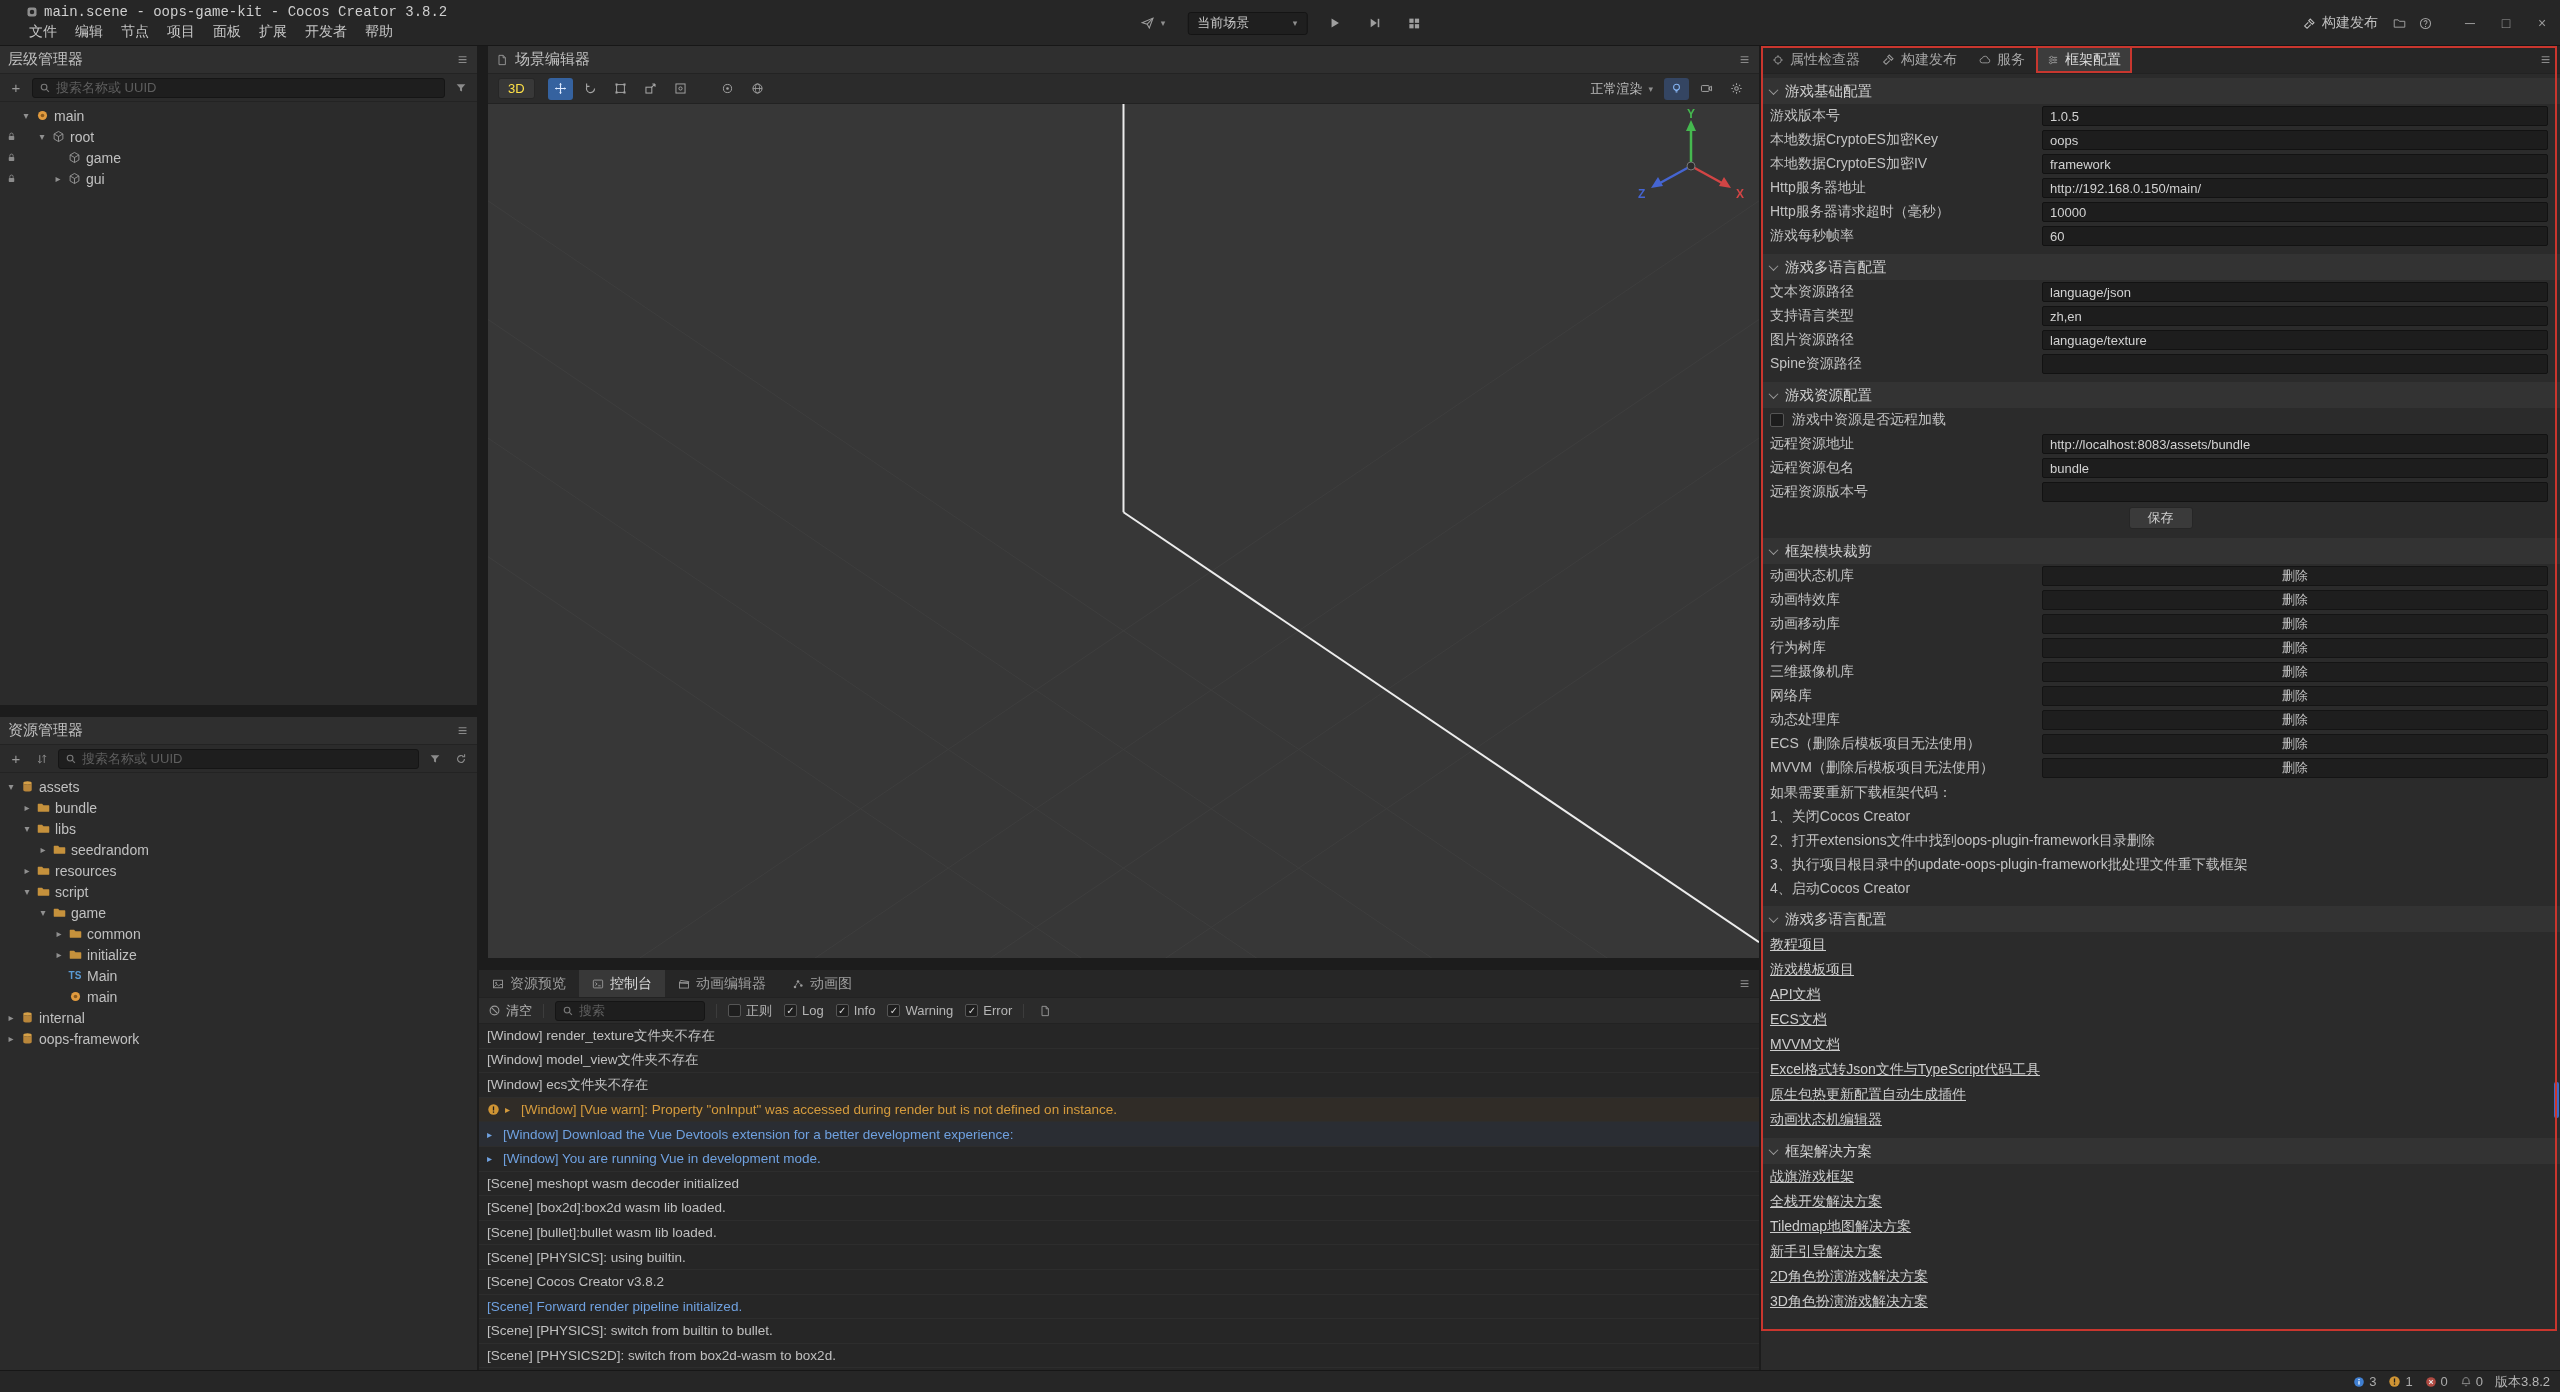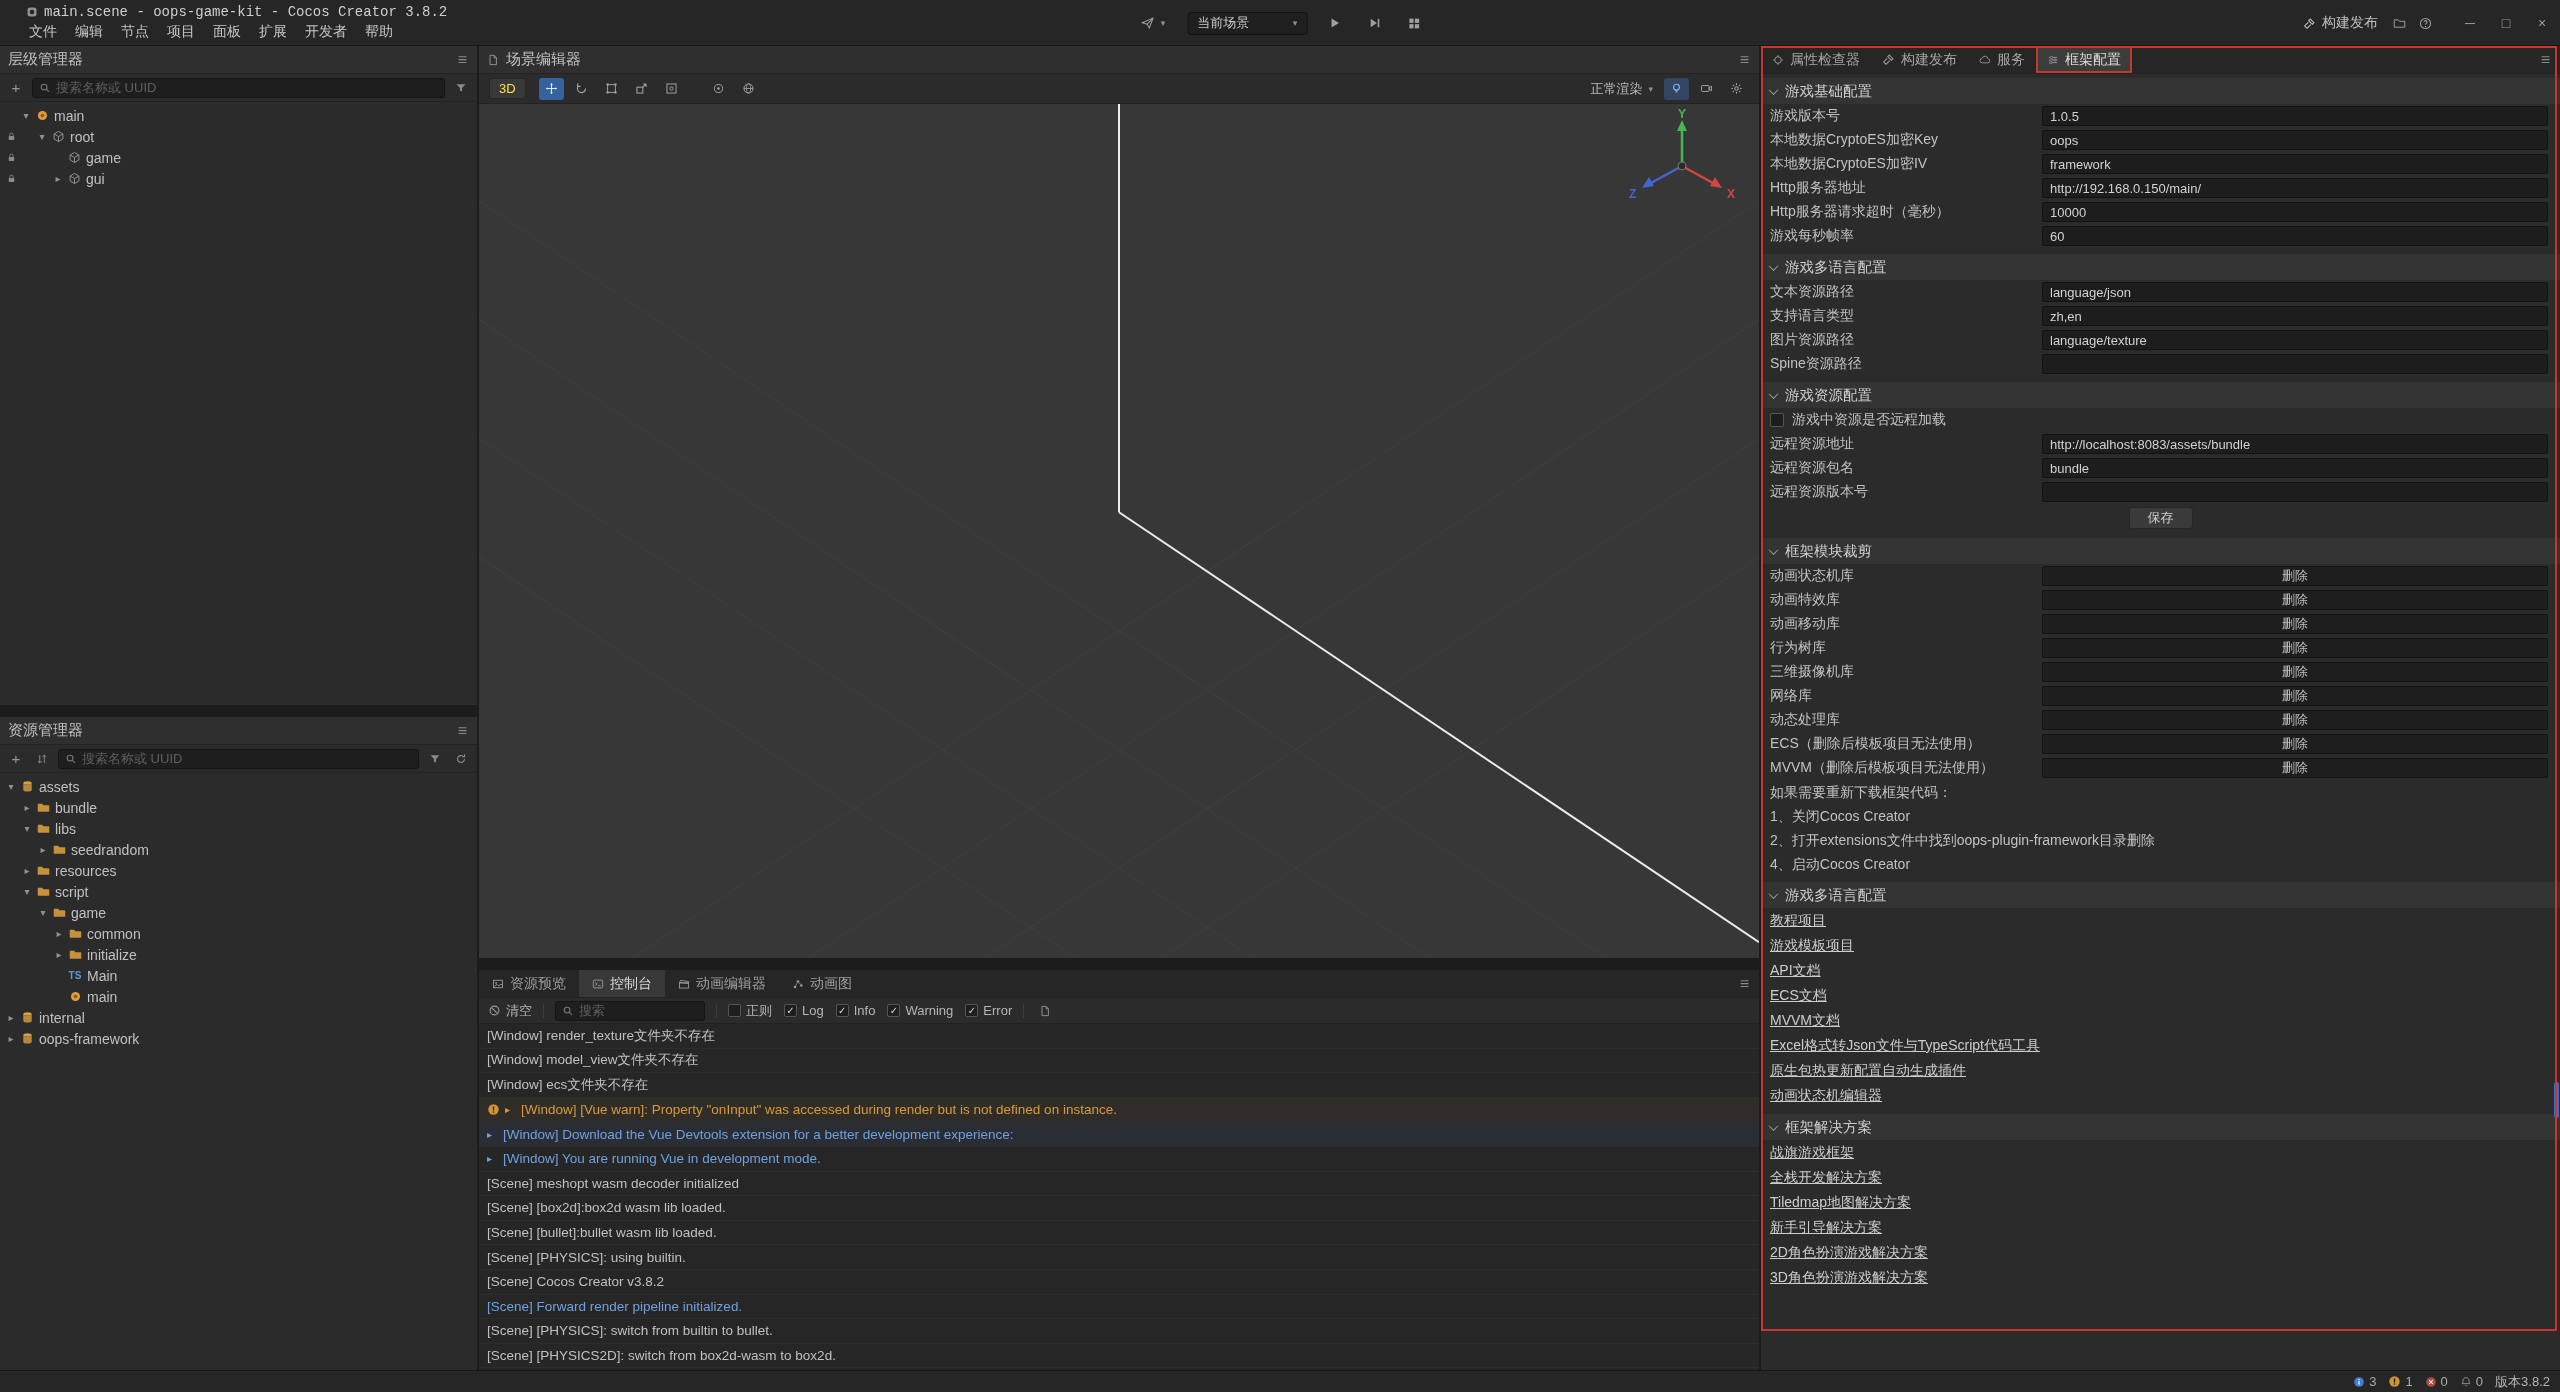--- a/index.html
+++ b/index.html
@@ -31,21 +31,21 @@
   
   .workspace { flex:1; display:flex; gap:2px; min-height:0; }
   .col { display:flex; flex-direction:column; gap:12px; min-height:0; }
   .left-col { width:477px; flex:none; }
   .center-col { flex:1; min-width:0; }
   .right-col { width:799px; flex:none; position:relative; }
 
   .panel { background:#2b2b2b; display:flex; flex-direction:column; overflow:hidden; min-height:0; }
   .panel.hierarchy { height:659px; flex:none; }
   .panel.assets { flex:1; }
-  .panel.scene { flex:1; }
+  .panel.scene { flex:1;margin-left:9px; }
   .panel.console { height:400px; flex:none; }
   .panel.inspector { height:100%; }
 
   .panel-header { height:28px; flex:none; background:#2f2f2f; border-bottom:1px solid #232323;
     display:flex; align-items:center; gap:7px; padding:0 8px; font-size:15px; color:#c0c0c0; }
   .panel-menu { margin-left:auto; color:#8a8a8a; font-size:16px; line-height:1; padding:0 2px; }
 
   .panel-toolbar { height:28px; flex:none; display:flex; align-items:center; gap:6px; padding:0 6px; border-bottom:1px solid #232323; }
   .tool-sm { width:20px; height:20px; display:flex; align-items:center; justify-content:center; color:#9a9a9a; font-size:15px; border-radius:3px; }
   .search-box { flex:1; height:20px; background:#1e1e1e; border:1px solid #151515; border-radius:3px;
@@ -951,20 +951,21 @@
             <span class="prop-label">ECS（删除后模板项目无法使用）</span>
             <div class="delete-bar">删除</div>
           </div>
           <div class="prop-row">
             <span class="prop-label">MVVM（删除后模板项目无法使用）</span>
             <div class="delete-bar">删除</div>
           </div>
           <div class="note-row">如果需要重新下载框架代码：</div>
           <div class="note-row">1、关闭Cocos Creator</div>
           <div class="note-row">2、打开extensions文件中找到oops-plugin-framework目录删除</div>
+          <div class="note-row">3、执行项目根目录中的update-oops-plugin-framework批处理文件重下载框架</div>
           <div class="note-row">4、启动Cocos Creator</div>
           <div class="section-header">
             <span class="chev"></span>
             <span>游戏多语言配置</span>
           </div>
           <div class="link-row">
             <span class="ilink">教程项目</span>
           </div>
           <div class="link-row">
             <span class="ilink">游戏模板项目</span>

